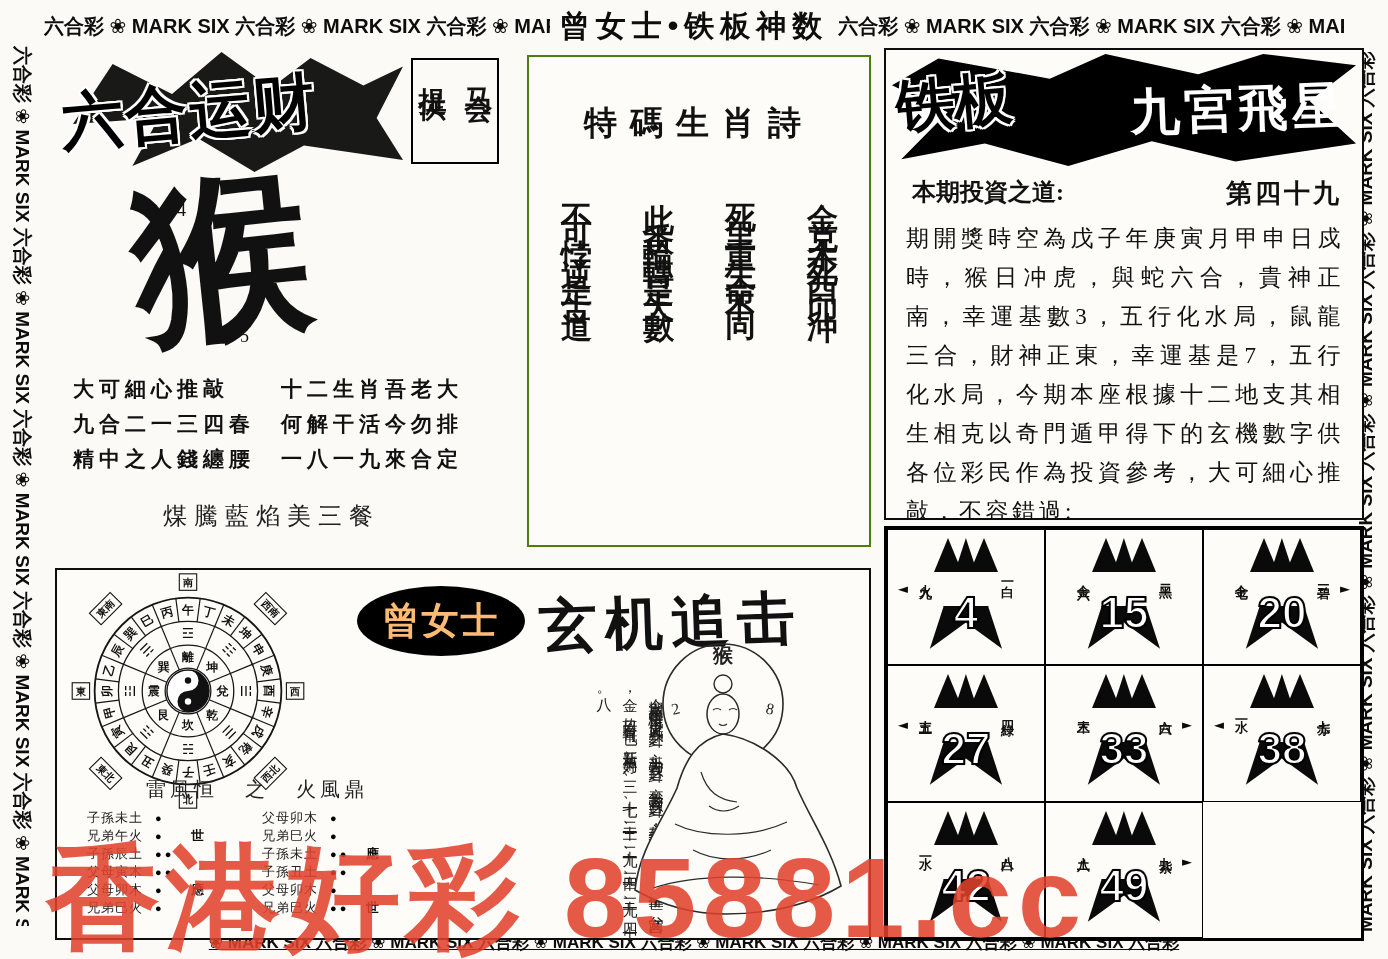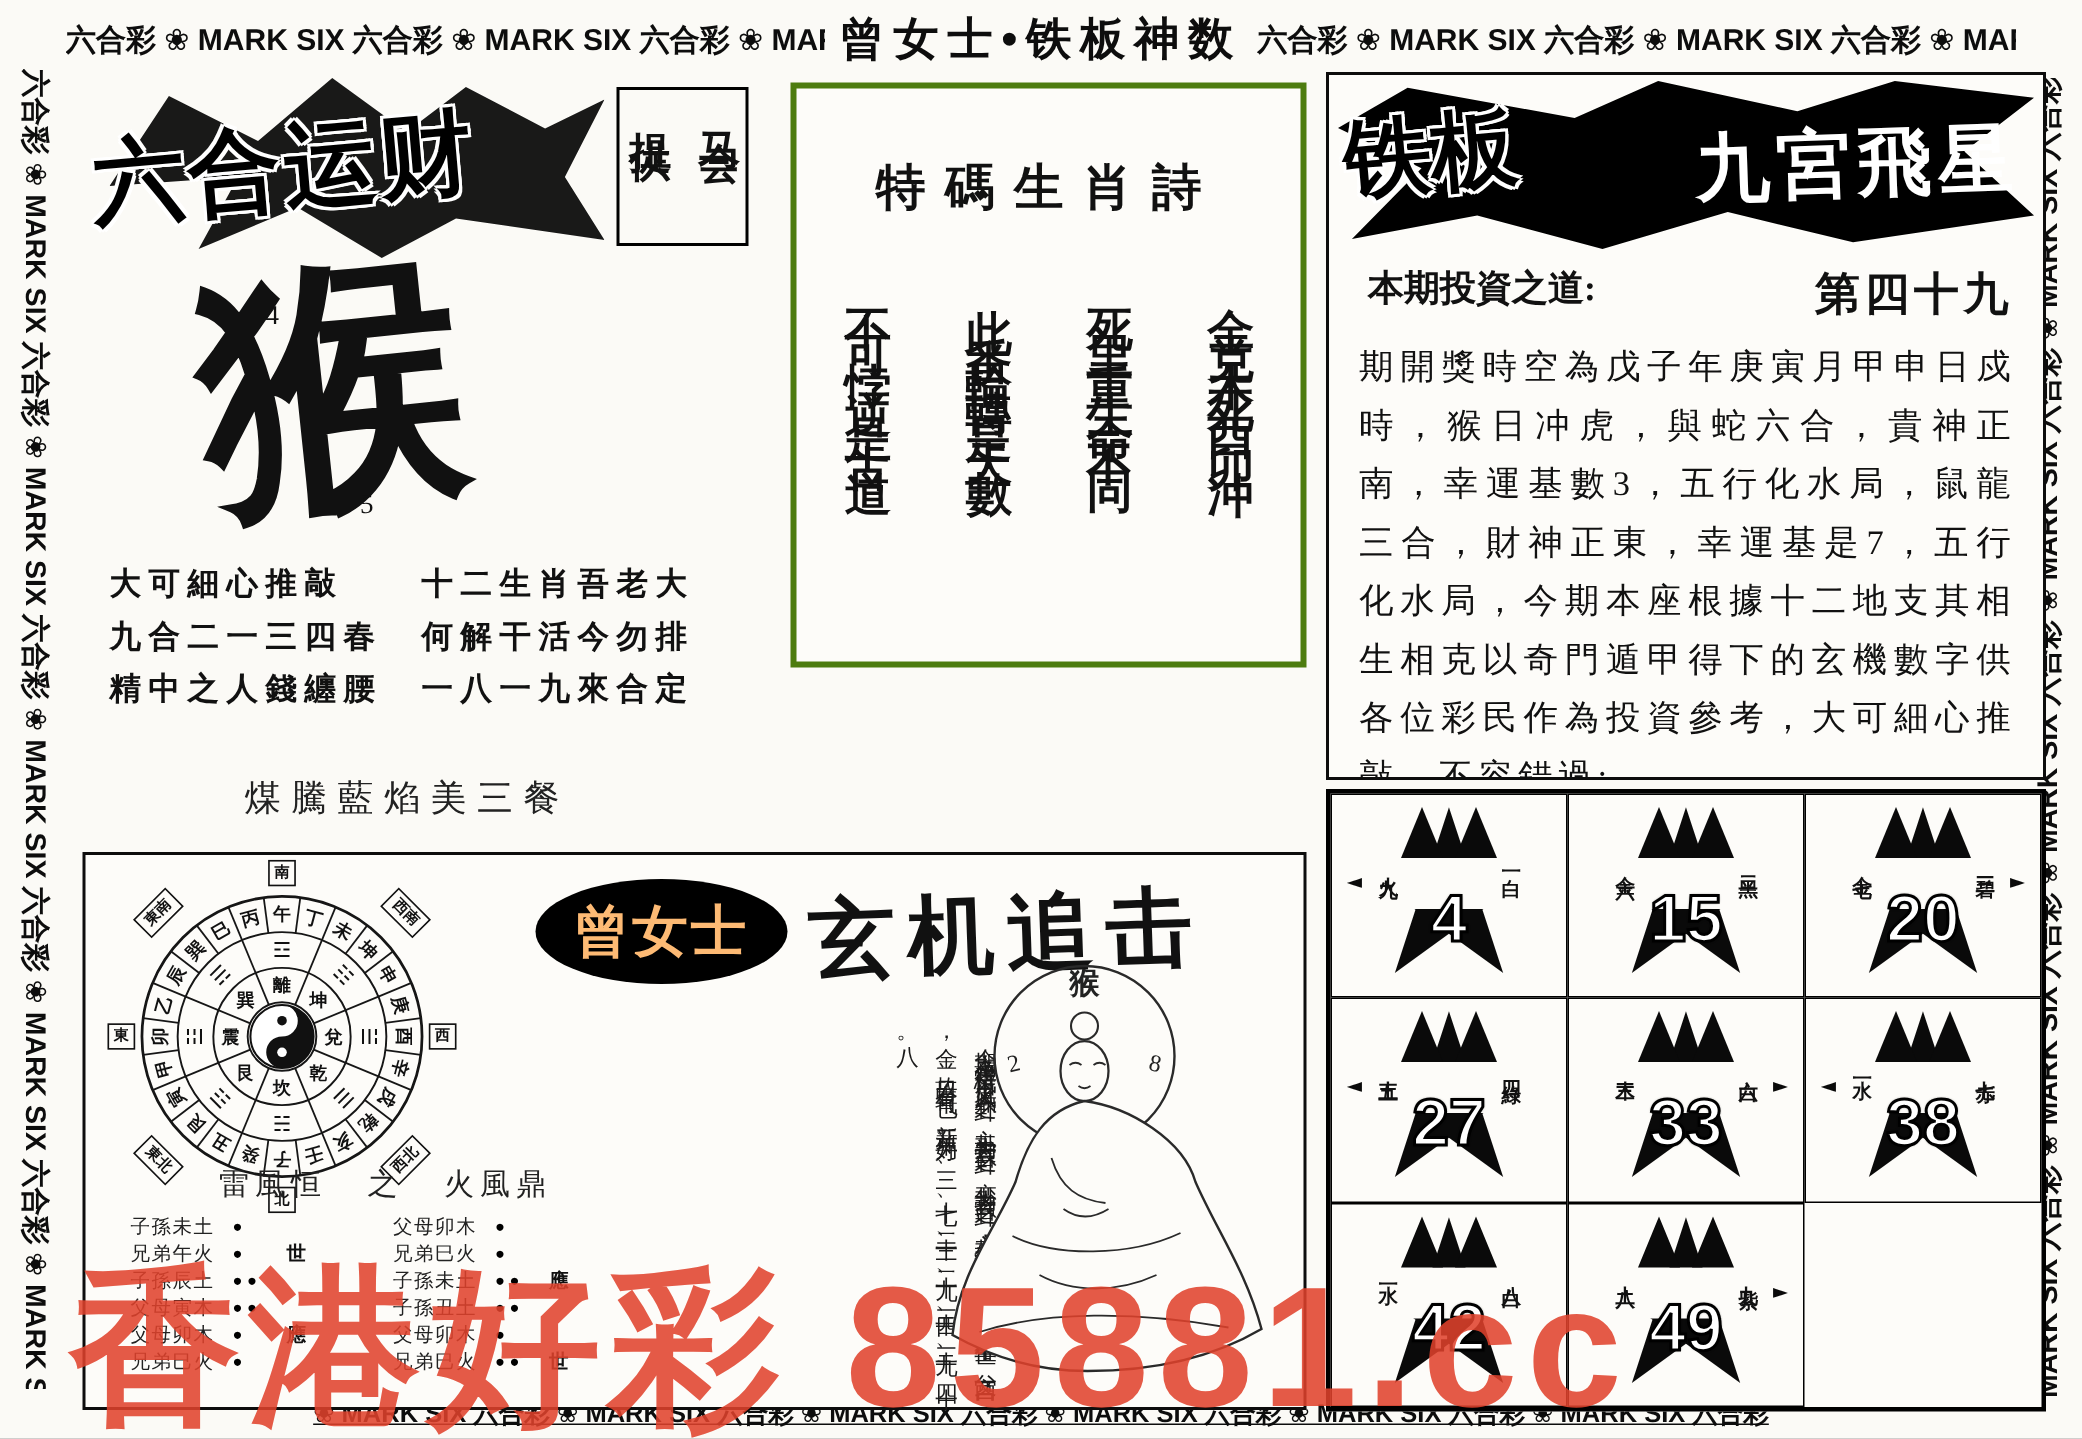--- a/index.html
+++ b/index.html
@@ -24,38 +24,38 @@
   .lh-title { position:absolute; left:6px; top:18px; font-size:62px; font-weight:900; letter-spacing:2px; transform:rotate(-5deg); color:#000;
     text-shadow:2px 2px 0 #fff,-2px -2px 0 #fff,2px -2px 0 #fff,-2px 2px 0 #fff,0 2px 0 #fff,0 -2px 0 #fff,2px 0 0 #fff,-2px 0 0 #fff; }
   .provider { position:absolute; left:356px; top:10px; width:88px; height:106px; border:2px solid #000; display:flex; justify-content:center; gap:8px; padding-top:6px; }
   .provider span { writing-mode:vertical-rl; font-size:28px; font-weight:bold; letter-spacing:6px; }
   .zodiac { position:absolute; left:78px; top:118px; font-size:178px; line-height:1.05; font-weight:900; transform:rotate(-6deg); }
   .zn { position:absolute; font-size:18px; font-family:"Liberation Serif",serif; }
   .zn4 { left:122px; top:152px; }
   .zn5 { left:185px; top:278px; }
   .poemA { position:absolute; left:18px; top:324px; display:flex; gap:26px; }
   .poemA .col div { font-size:21px; font-weight:bold; letter-spacing:5px; line-height:35px; white-space:nowrap; }
-  .lh-footer { position:absolute; left:108px; top:468px; font-size:24px; letter-spacing:7px; color:#222;text-align:center; }
-
-  
-  .panelB { position:absolute; left:527px; top:55px; width:344px; height:390px; border:4px solid #4d7c0f; background:#fdfcf9; }
+  .lh-footer { position:absolute; left:108px; top:452px; font-size:24px; letter-spacing:7px; color:#222;text-align:center; }
+
+  
+  .panelB { position:absolute; left:527px; top:55px; width:344px; height:492px; border:2px solid #4d7c0f; background:#fdfcf9; }
   .pb-title { margin-top:44px; text-align:center; font-size:33px; font-weight:900; letter-spacing:13px; font-family:"Liberation Sans","DejaVu Sans",sans-serif; }
   .pb-verses { position:absolute; left:16px; right:16px; top:122px; bottom:26px; display:flex; justify-content:space-between; padding:0 14px; }
   .pb-verses .verse { writing-mode:vertical-rl; font-size:31px; font-weight:bold; letter-spacing:18px; line-height:1.1; }
 
   
   .panelC { position:absolute; left:884px; top:48px; width:480px; height:893px; }
   .pc-box1 { position:absolute; top:0; left:0; right:0; height:472px; border:2px solid #0d0d0d; background:#fdfcf9; overflow:hidden; }
   .tb-banner { position:relative; height:112px; margin:4px 6px 0; }
   .tb-shard { position:absolute; inset:0; background:#000; clip-path:polygon(10% 4%,34% 22%,46% 0,66% 18%,80% 0,100% 10%,90% 42%,100% 80%,74% 96%,56% 78%,38% 100%,20% 80%,2% 94%,12% 52%,0 28%); }
   .tb-tieban { position:absolute; left:4px; top:10px; font-size:58px; font-weight:900; transform:rotate(-5deg); color:#000;
     text-shadow:2px 2px 0 #fff,-2px -2px 0 #fff,2px -2px 0 #fff,-2px 2px 0 #fff,0 2px 0 #fff,0 -2px 0 #fff,2px 0 0 #fff,-2px 0 0 #fff; }
   .tb-jiugong { position:absolute; right:10px; top:22px; font-size:50px; font-weight:900; color:#fff; letter-spacing:4px; transform:rotate(-2deg); }
   .pc-subrow { display:flex; justify-content:space-between; padding:10px 20px 0 26px; font-size:24px; font-weight:bold; }
-  .pc-issue { font-size:30px; letter-spacing:3px; }
+  .pc-issue { font-size:26px; letter-spacing:3px; }
   .pc-para { padding:8px 18px 0 20px; font-size:23px; line-height:39px; letter-spacing:3.5px; text-align:justify; }
   .pc-grid { position:absolute; left:0; right:0; top:478px; bottom:0; border:3px solid #000; display:grid; grid-template-columns:repeat(3,1fr); grid-template-rows:repeat(3,1fr); background:#fdfcf9; }
   .scell { position:relative; border:1px solid #000; overflow:hidden; }
   .sstar { position:absolute; left:0; right:0; top:-4px; text-align:center; font-size:152px; line-height:140px; color:#0a0a0a; font-family:"DejaVu Sans",sans-serif; z-index:1; }
   .scell::before, .scell::after { content:""; position:absolute; top:8px; z-index:3; border-left:14px solid transparent; border-right:14px solid transparent; border-bottom:34px solid #0a0a0a; }
   .scell::before { left:calc(50% - 32px); } .scell::after { left:calc(50% + 4px); }
   .sband { position:absolute; left:4px; right:4px; top:42px; height:34px; background:#fdfcf9; z-index:2; display:flex; justify-content:space-between; padding:2px 26px 0; }
   .slab { writing-mode:vertical-rl; font-size:13px; font-weight:bold; line-height:14px; letter-spacing:2px; }
   .sarrow { position:absolute; top:9px; font-size:13px; color:#0a0a0a; font-family:"DejaVu Sans",sans-serif; }
   .sarrow.al { left:6px; } .sarrow.ar { right:6px; }

